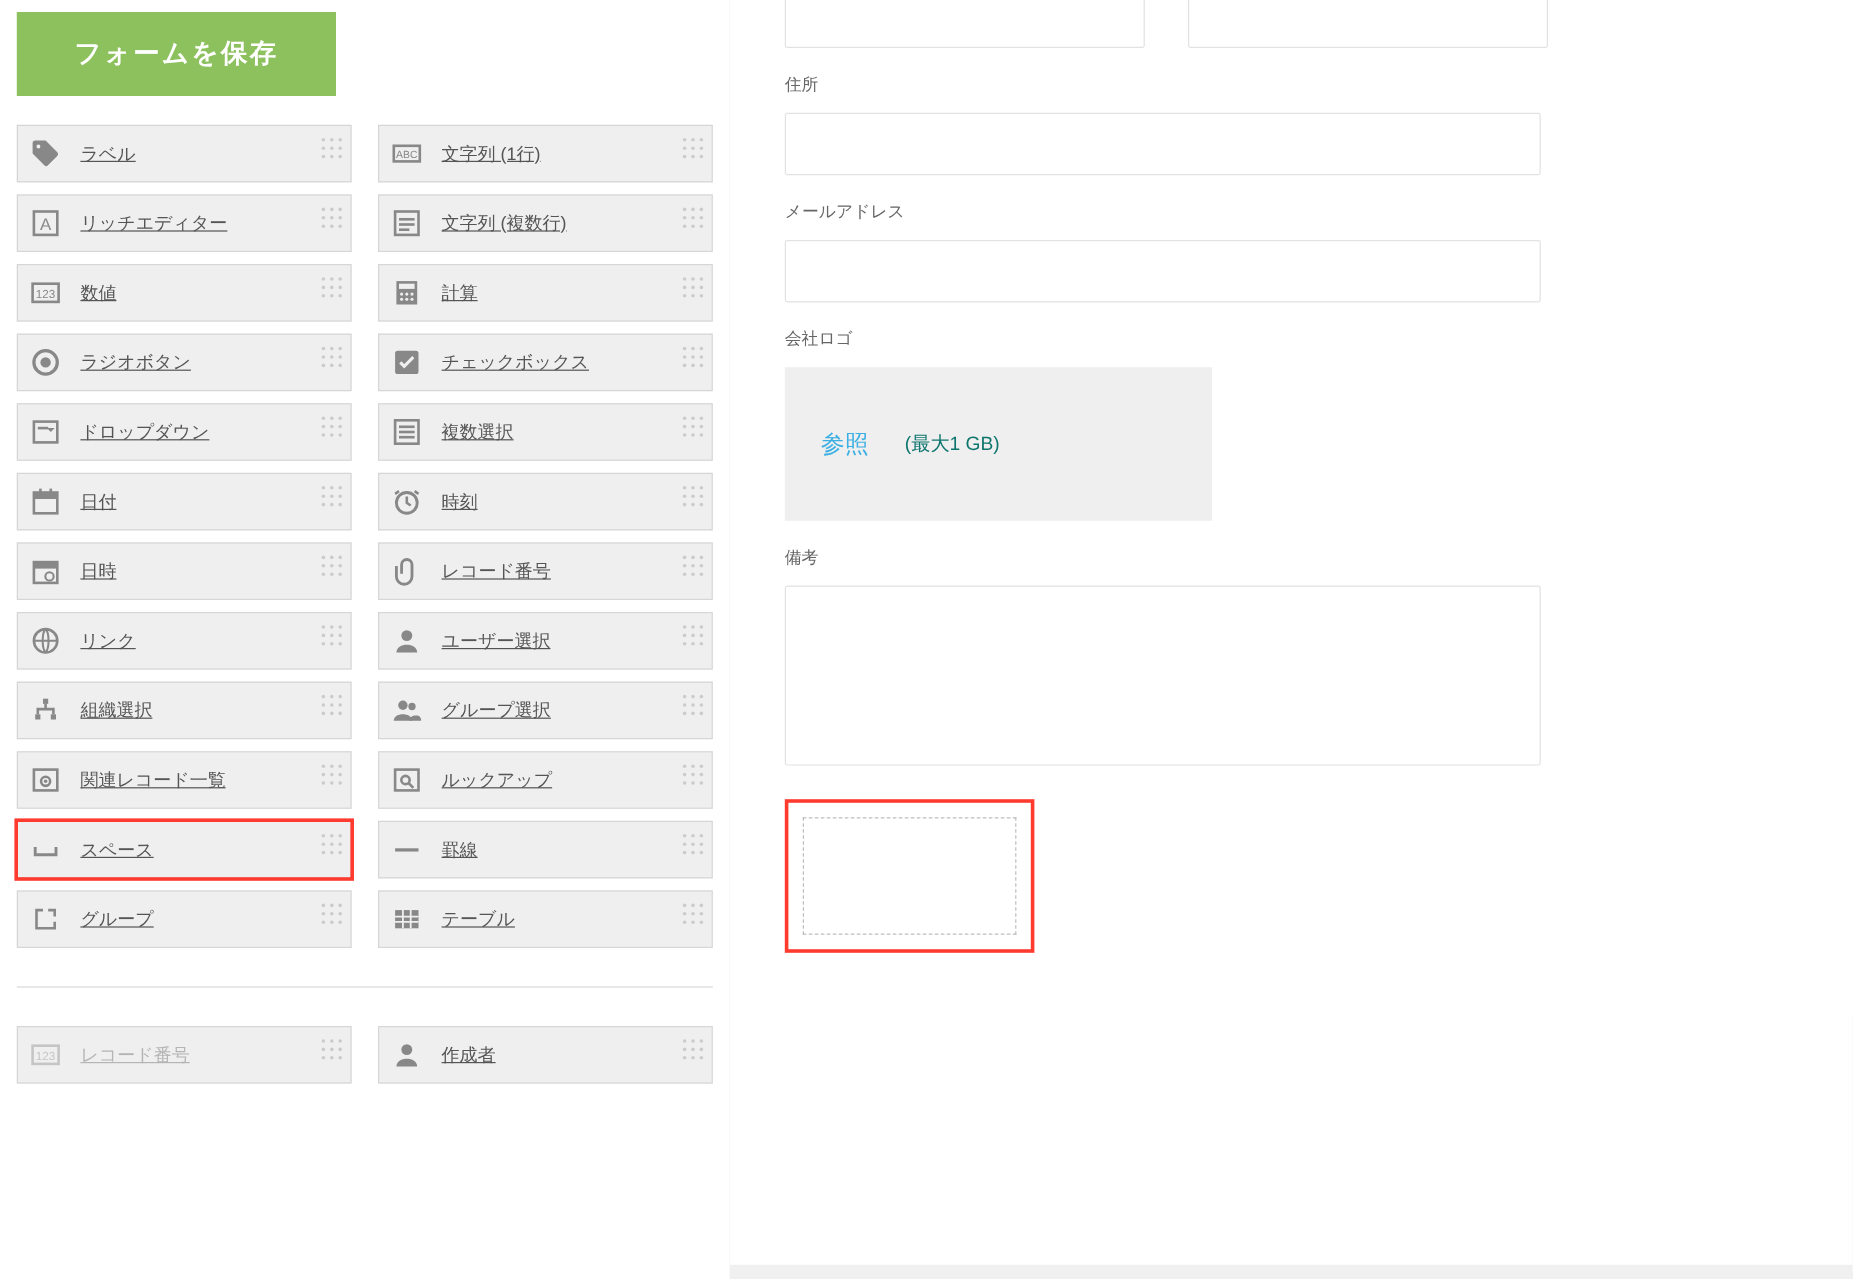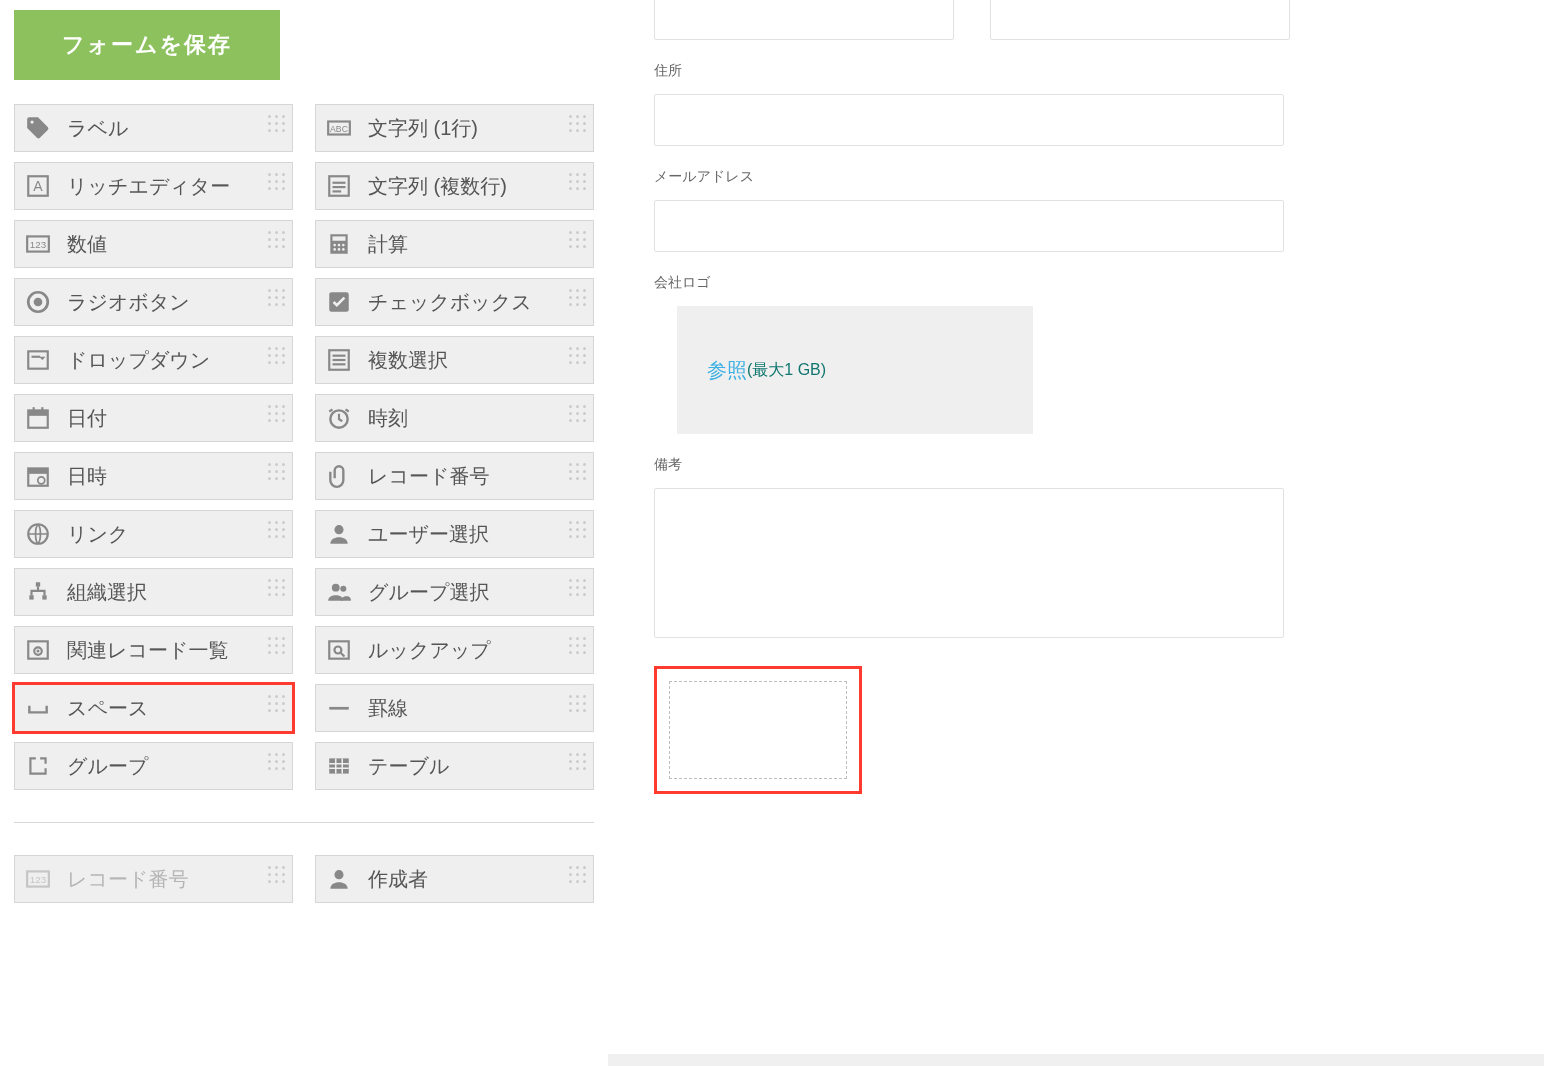--- a/index.html
+++ b/index.html
@@ -69,22 +69,23 @@
     height: 30px;
     flex: 0 0 30px;
     margin-right: 12px;
     display: flex;
     align-items: center;
     justify-content: flex-start;
     color: #888;
   }
   .field-chip.disabled .icon { color: #c5c5c5; }
   .field-chip .lbl {
-    font-size: 20px;
+    font-size: 15px;
     white-space: nowrap;
+    text-decoration: underline;
   }
   .field-chip .grip {
     position: absolute;
     right: 6px;
     top: 50%;
     transform: translateY(-50%);
     width: 18px;
     height: 26px;
     display: grid;
     grid-template-columns: repeat(3, 3px);
@@ -140,21 +141,21 @@
   }
   .top-inputs .text-input { width: 300px; }
   .textarea { height: 150px; }
   .attach-box {
     width: 356px;
     height: 128px;
     background: #efefef;
     display: flex;
     align-items: center;
     padding-left: 30px;
-    margin-left: 23px;
+    gap: 30px;
   }
   .attach-box .browse {
     color: #3db0e3;
     font-size: 20px;
   }
   .attach-box .hint {
     color: #0f766e;
     font-size: 16px;
   }
   .space-drop {

